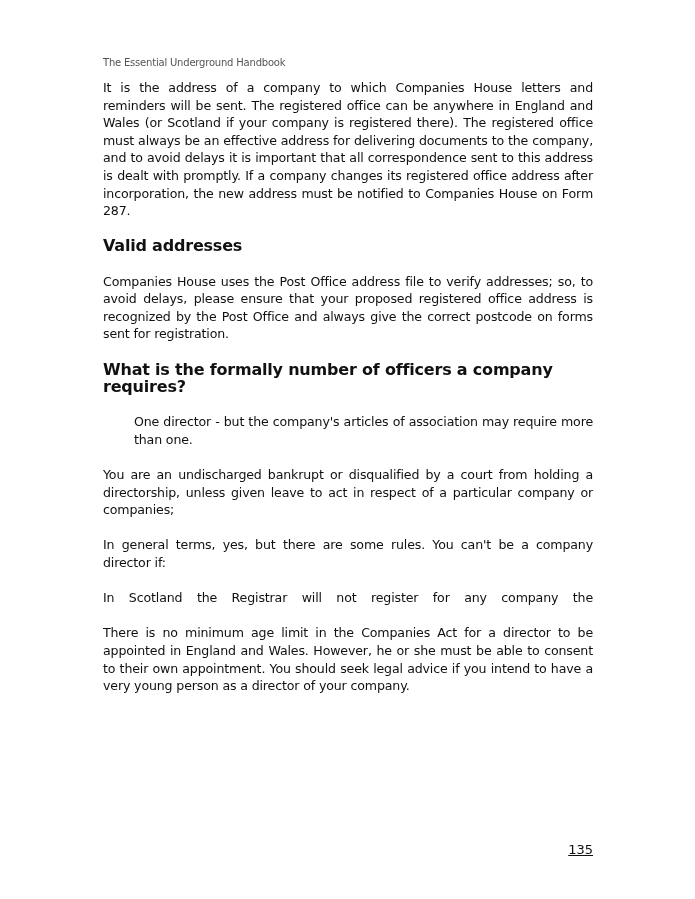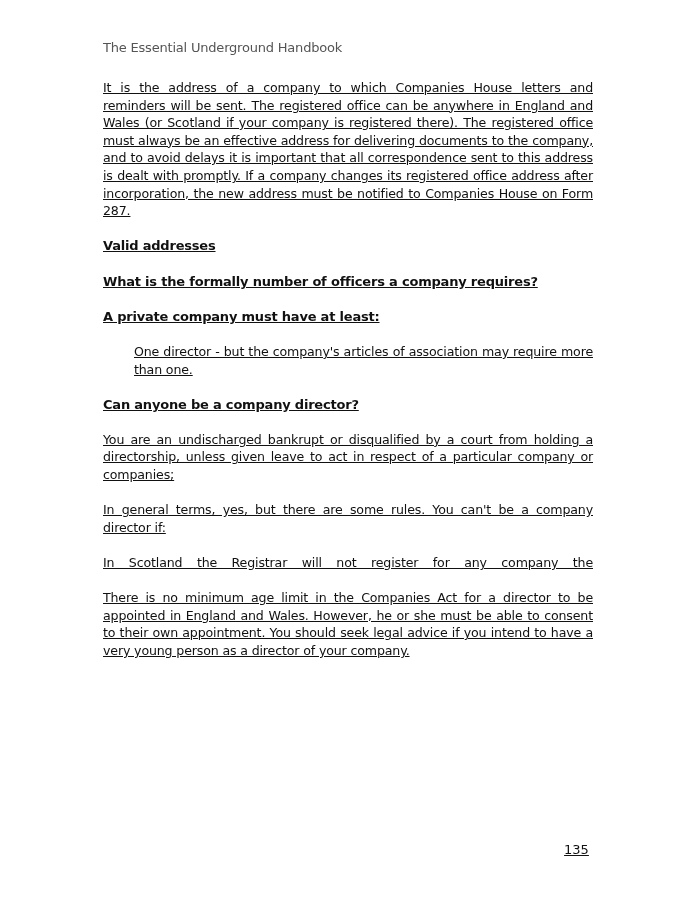--- a/index.html
+++ b/index.html
@@ -1,40 +1,39 @@
 <!DOCTYPE html>
 <html><head>
 <meta charset="utf-8">
 <style>
   html, body { margin: 0; padding: 0; background: #ffffff; }
   body { width: 695px; height: 899px; position: relative; overflow: hidden;
          font-family: "DejaVu Sans", sans-serif; color: #111; }
-  .header { position: absolute; left: 103px; top: 40px; font-size: 13px; color: #555;
+  .header { position: absolute; left: 103px; top: 57px; font-size: 10px; color: #555;
             letter-spacing: -0.2px; }
-  .content { position: absolute; left: 103px; top: 79px; width: 490px; text-decoration: underline; }
+  .content { position: absolute; left: 103px; top: 79px; width: 490px; }
   .p { font-size: 12.6px; line-height: 17.6px; text-align: justify; margin: 0 0 17.6px 0;
        letter-spacing: -0.15px; word-spacing: 0px; }
-  .h { font-size: 13px; line-height: 17.6px; font-weight: bold; margin: 0 0 17.6px 0;
+  .h { font-size: 16px; line-height: 17.6px; font-weight: bold; margin: 0 0 17.6px 0;
        letter-spacing: -0.2px; }
   .indent { margin-left: 31px; }
   .last { text-align-last: justify; }
-  .pagenum { position: absolute; left: 560px; top: 842px; width: 33px; text-align: center;
+  .pagenum { position: absolute; left: 560px; top: 842px; width: 33px; text-align: right;
              font-size: 13px; color: #111; text-decoration: underline; }
 </style>
 </head>
 <body>
 
 <div class="header">The Essential Underground Handbook</div>
 
 <div class="content">
   <p class="p">It is the address of a company to which Companies House letters and reminders will be sent. The registered office can be anywhere in England and Wales (or Scotland if your company is registered there). The registered office must always be an effective address for delivering documents to the company, and to avoid delays it is important that all correspondence sent to this address is dealt with promptly.  If a company changes its registered office address after incorporation, the new address must be notified to Companies House on Form 287.</p>
   <p class="h">Valid addresses</p>
+  <p class="p">Companies House uses the Post Office address file to verify addresses; so, to avoid delays, please ensure that your proposed registered office address is recognized by the Post Office and always give the correct postcode on forms sent for registration.</p>
   <p class="h">What is the formally number of officers a company requires?</p>
-  <p class="h">A private company must have at least:</p>
   <p class="p indent">One director - but the company's articles of association may require more than one.</p>
-  <p class="h">Can anyone be a company director?</p>
   <p class="p">You are an undischarged bankrupt or disqualified by a court from holding a directorship, unless given leave to act in respect of a particular company or companies;</p>
   <p class="p">In general terms, yes, but there are some rules. You can't be a company director if:</p>
   <p class="p last">In Scotland the Registrar will not register for any company the</p>
   <p class="p">There is no minimum age limit in the Companies Act for a director to be appointed in England and Wales. However, he or she must be able to consent to their own appointment. You should seek legal advice if you intend to have a very young person as a director of your company.</p>
 </div>
 
 <div class="pagenum">135</div>
 
 </body></html>

